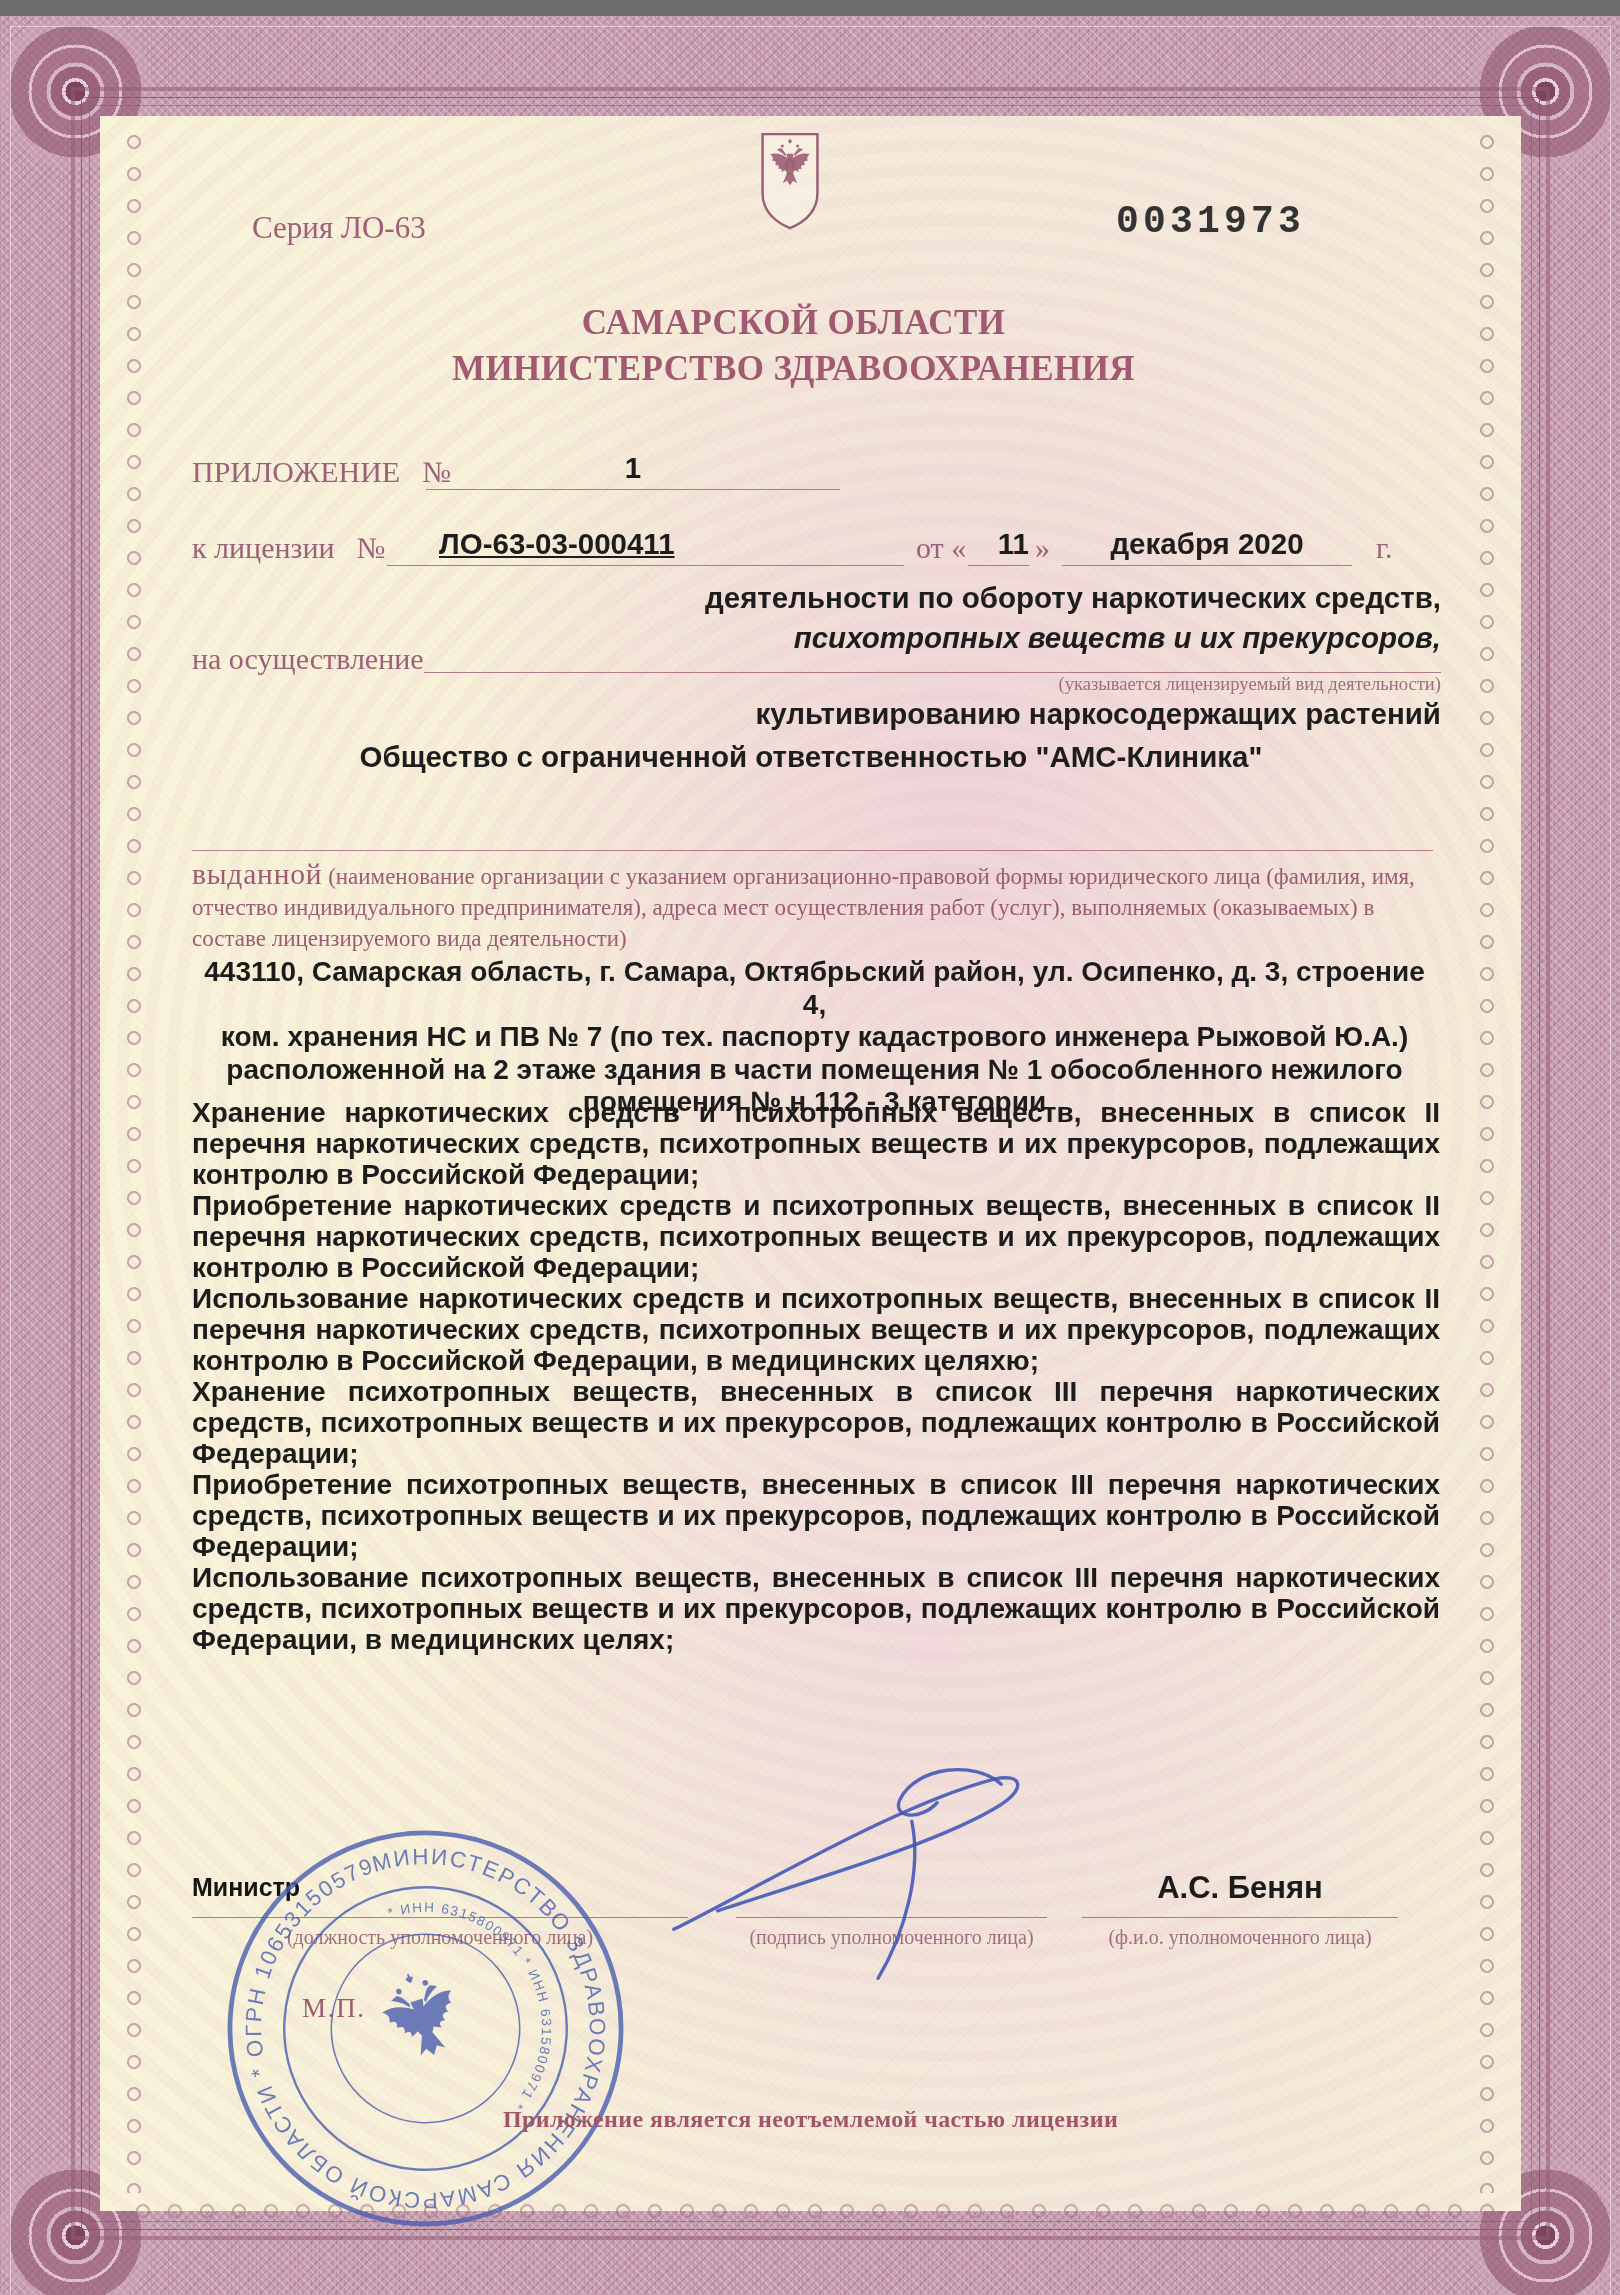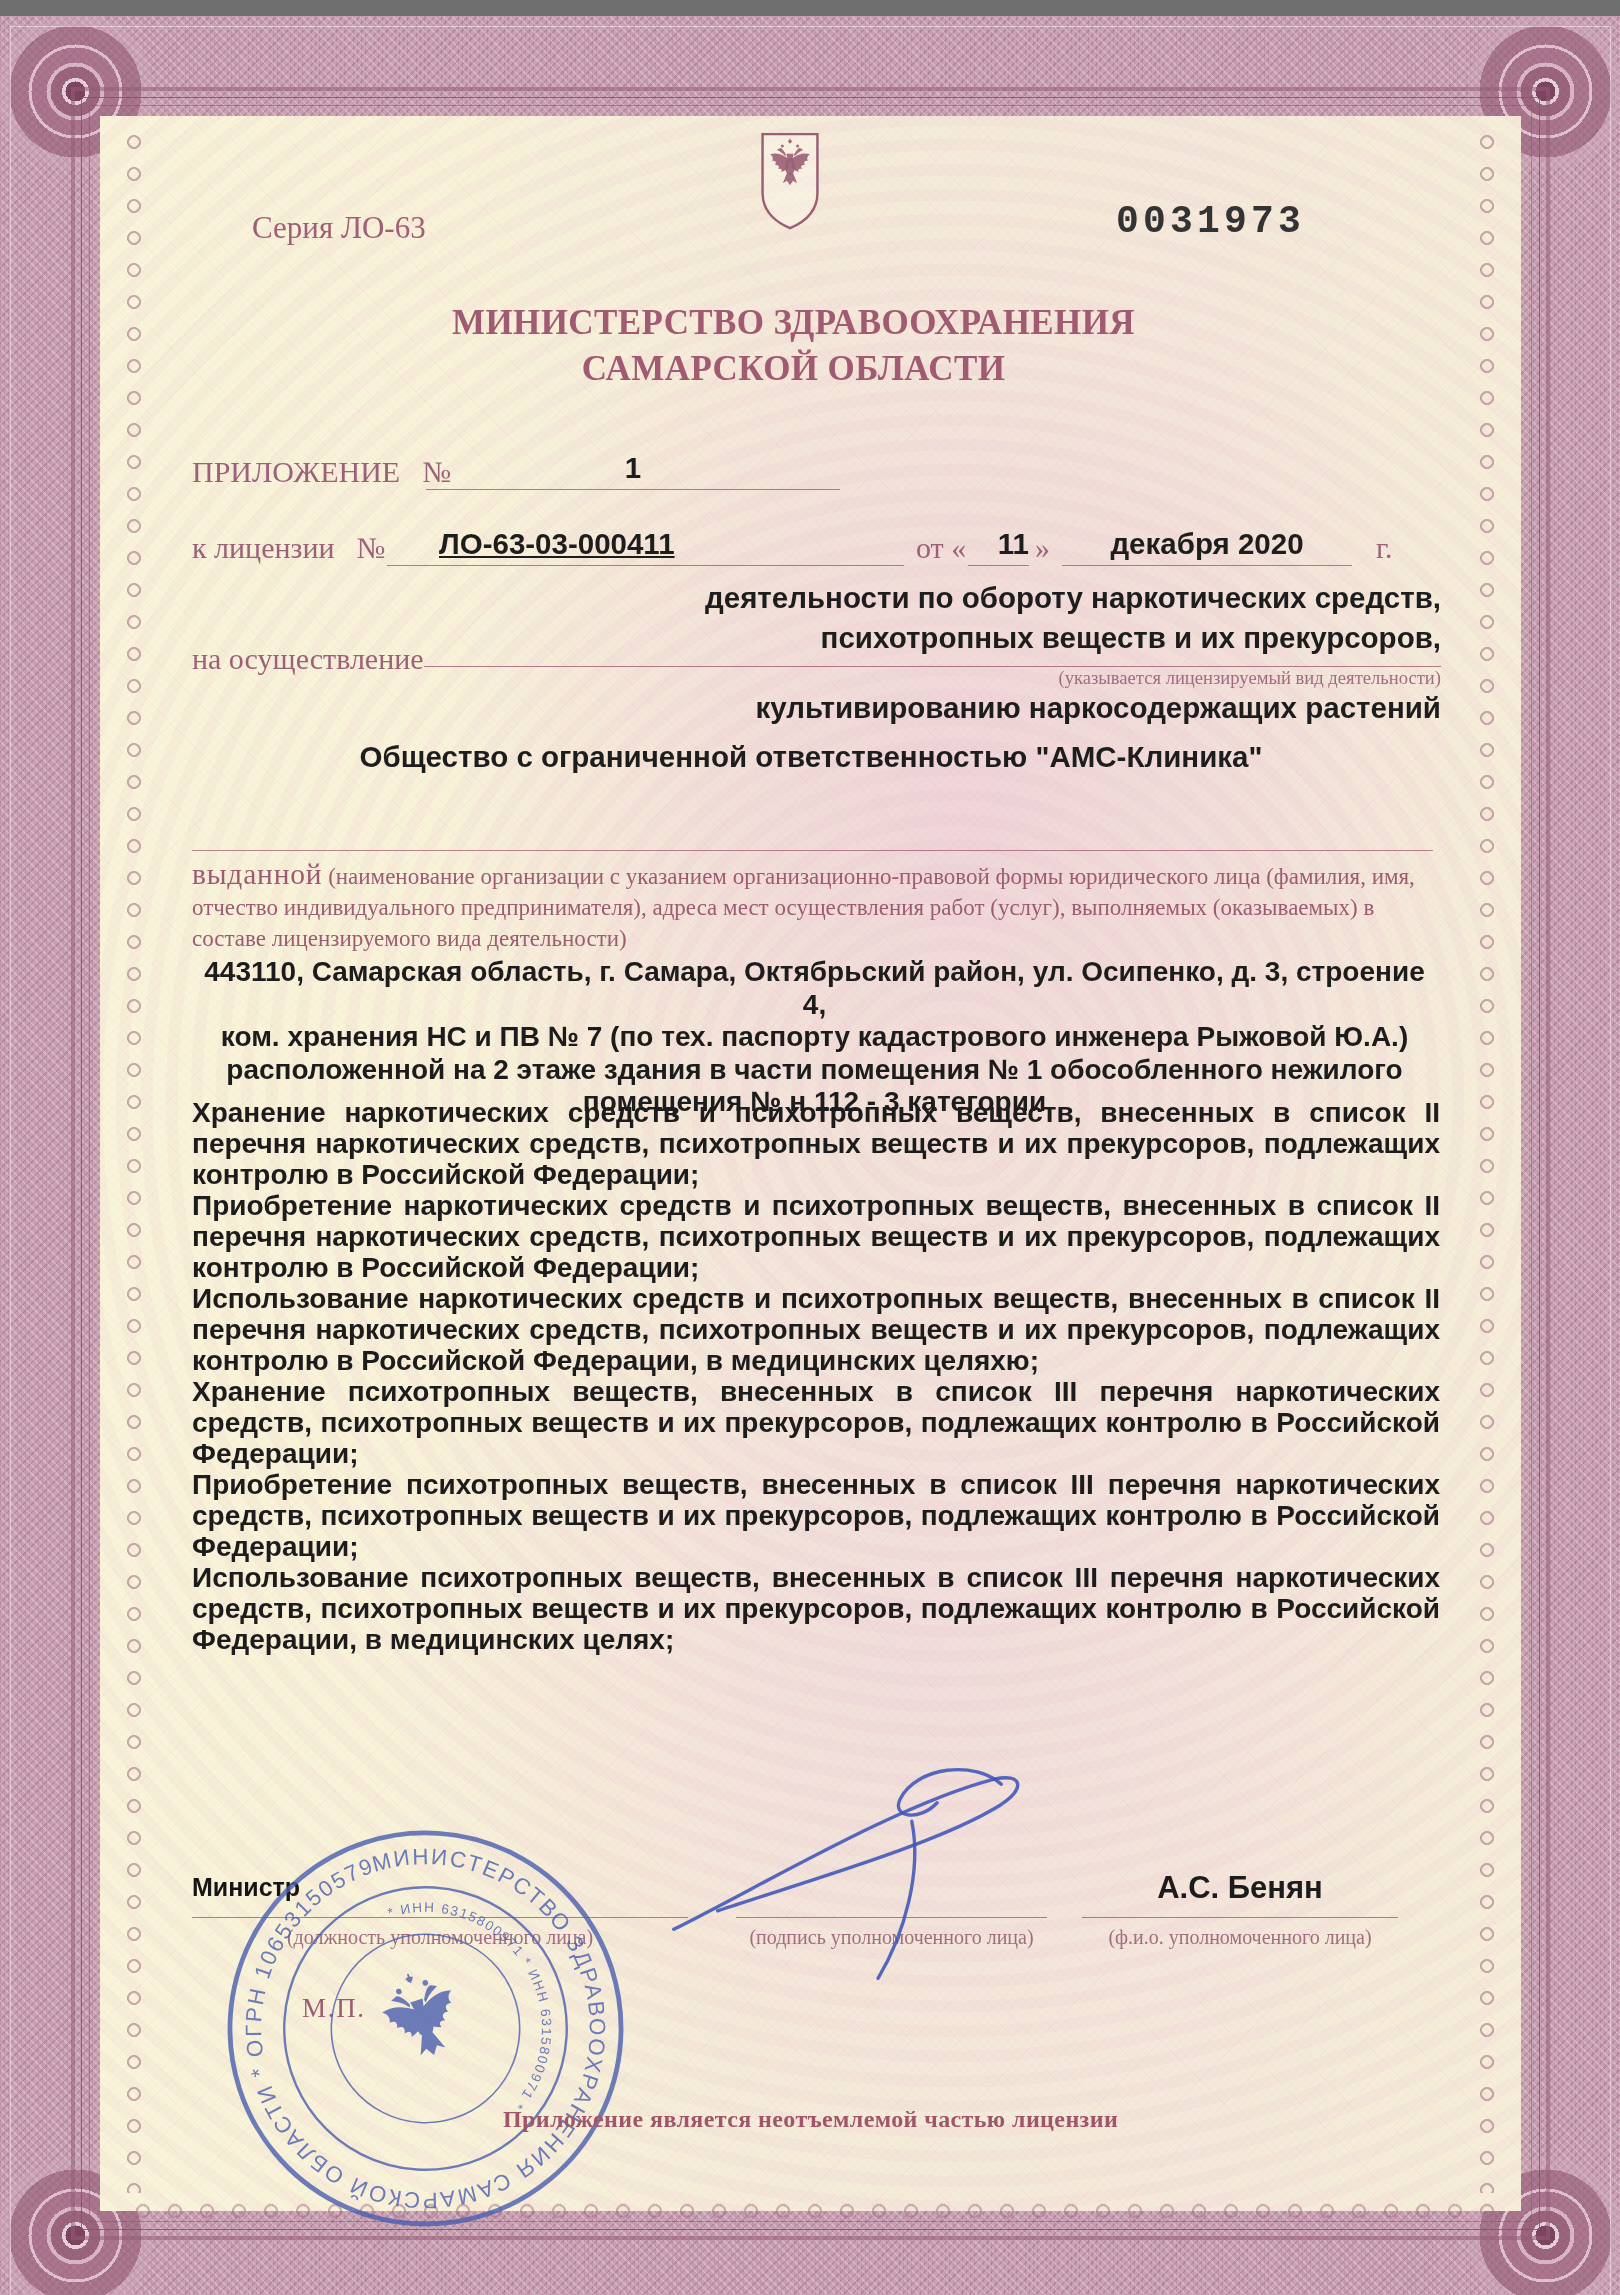--- a/index.html
+++ b/index.html
@@ -64,21 +64,21 @@
   .license-line .fill-value{padding-left:52px;text-decoration:underline;}
   .from-label{left:916px;top:515px;}
   .day-line{left:968px;top:508px;width:61px;text-align:right;}
   .day-line .fill-value{padding-left:6.8px;}
   .close-quote{left:1035px;top:515px;}
   .month-line{left:1062px;top:508px;width:290px;text-align:center;}
   .year-mark{left:1376px;top:515px;}
   .activity-label{left:192px;top:626px;}
   .activity{left:424px;top:562px;width:1017px;text-align:right;}
   .act-line{font-family:"Liberation Sans", sans-serif;font-weight:bold;font-size:29.5px;color:#1d1d1d;line-height:40px;}
-  .act-underlined{border-bottom:1.7px solid rgba(158,94,118,0.8);padding-bottom:8px;}
+  .act-underlined{border-bottom:1.7px solid rgba(158,94,118,0.8);padding-bottom:14px;font-style:italic;}
   .act-caption{font-size:18.6px;color:#a06d80;line-height:21px;}
   .org{left:194px;top:724px;width:1234px;text-align:center;font-family:"Liberation Sans", sans-serif;
     font-weight:bold;font-size:29.5px;color:#1d1d1d;}
   .rule{left:192px;top:834px;width:1241px;border-top:1.7px solid rgba(158,94,118,0.75);height:0;}
   .issued{left:192px;top:843px;width:1248px;font-size:23px;line-height:31px;color:#9b5c72;}
   .issued b{font-size:29.5px;font-weight:normal;letter-spacing:0.8px;}
   .address{left:192px;top:940px;width:1245px;text-align:center;font-family:"Liberation Sans", sans-serif;
     font-weight:bold;font-size:28px;color:#1c1c1c;line-height:32.5px;}
   .works{left:192px;top:1081px;width:1248px;font-family:"Liberation Sans", sans-serif;font-weight:bold;
     font-size:28px;color:#1c1c1c;line-height:31px;text-align:justify;}
@@ -147,22 +147,22 @@
   <div class="abs series serif">Серия ЛО-63</div>
 
   <svg class="abs emblem" viewBox="0 0 100 120" xmlns="http://www.w3.org/2000/svg">
     <path class="shield" d="M22 4 H78 V64 Q78 88 50 100 Q22 88 22 64 Z"></path>
     <use href="#eagle" x="24" y="8" width="52" height="58" class="eagle-fill"></use>
   </svg>
 
   <div class="abs docnum">0031973</div>
 
   <div class="abs title">
+    <div>САМАРСКОЙ ОБЛАСТИ</div>
     <div>МИНИСТЕРСТВО ЗДРАВООХРАНЕНИЯ</div>
-    <div>САМАРСКОЙ ОБЛАСТИ</div>
   </div>
 
   <div class="abs label appendix-label">
     <span>ПРИЛОЖЕНИЕ</span><span class="nosign">№</span>
   </div>
   <div class="abs fill-line appendix-line">
     <span class="fill-value">1</span>
   </div>
 
   <div class="abs label license-label">

